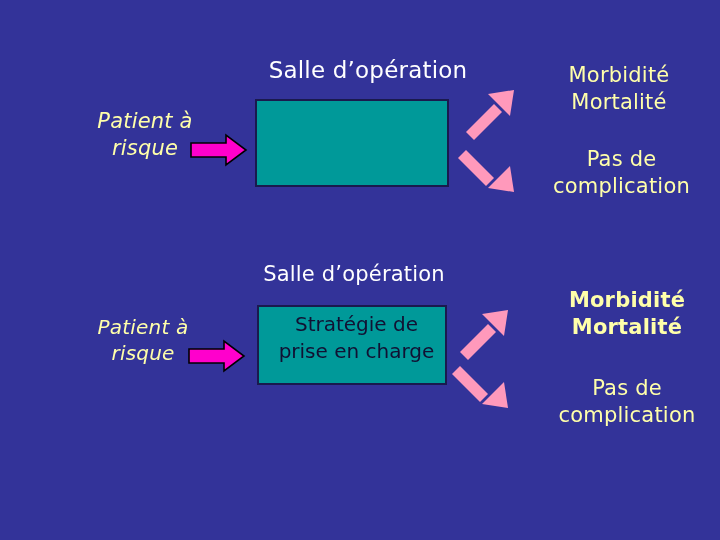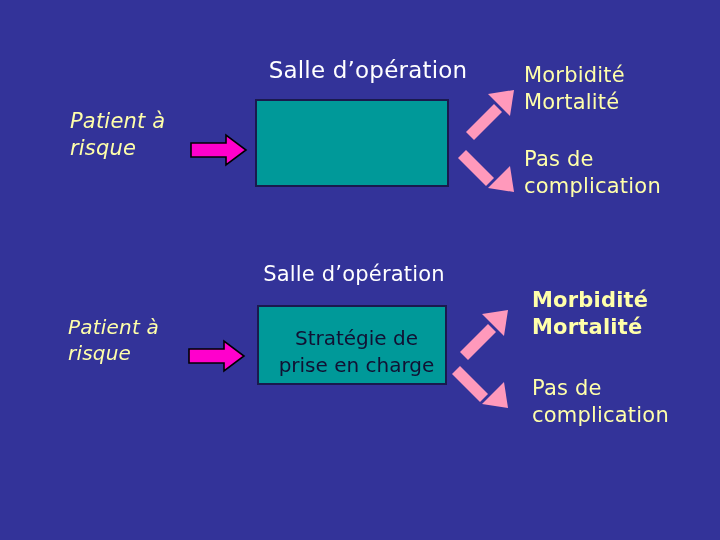--- a/index.html
+++ b/index.html
@@ -15,20 +15,21 @@
     overflow: hidden;
     font-family: "DejaVu Sans", sans-serif;
   }
 
   
   .label {
     position: absolute;
     white-space: pre-line;
     line-height: 1.28;
     letter-spacing: 0.2px;
+    text-align: center;
   }
   .lbl-cream {
     color: #FFFFAA;
   }
   .lbl-white {
     color: #FFFFFF;
   }
 
   .title-so {
     font-size: 23px;
@@ -122,21 +123,21 @@
   <div class="label patient lbl-cream" style="left:68px; top:315px; width:150px; font-size:20px;">Patient à
 risque</div>
 
   <div class="arrow-wrap" style="left:188px; top:339px;">
     <svg width="58" height="34" viewBox="0 0 58 34">
       <polygon points="1,10 36,10 36,2 56,17 36,32 36,24 1,24" fill="#FF00CC" stroke="#000000" stroke-width="1.6" stroke-linejoin="miter"></polygon>
     </svg>
   </div>
 
   <div class="box" style="left:257px; top:305px; width:190px; height:80px;">
-    <div class="box-text" style="top:18px;margin-left:9px;">Stratégie de
+    <div class="box-text" style="top:4px;margin-left:9px;">Stratégie de
 prise en charge</div>
   </div>
 
   <div class="arrow-wrap" style="left:458px; top:308px;">
     <svg width="56" height="48" viewBox="0 0 56 48">
       <g fill="#FF99BB">
         <polygon points="2,44 30,16 38,24 10,52"></polygon>
         <polygon points="24,6 50,2 46,28 36,18 32,14"></polygon>
       </g>
     </svg>

